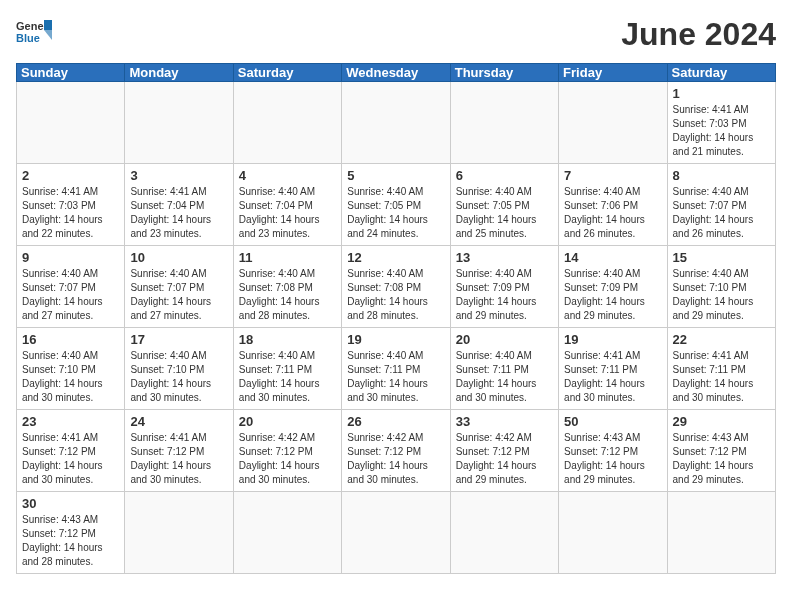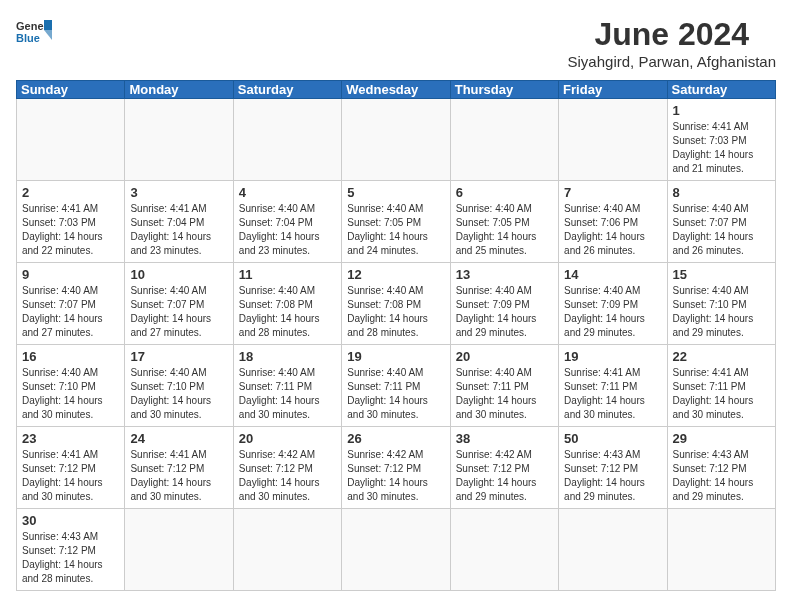--- a/index.html
+++ b/index.html
@@ -84,21 +84,20 @@
   <div class="logo">
     <svg class="logo-icon" viewBox="0 0 36 28" xmlns="http://www.w3.org/2000/svg">
       <text x="0" y="14" font-size="11" font-weight="bold" fill="#333">General</text>
       <text x="0" y="26" font-size="11" font-weight="bold" fill="#1a6faf">Blue</text>
       <polygon points="28,4 36,4 36,14 28,14" fill="#1a6faf"></polygon>
       <polygon points="28,14 36,14 36,24" fill="#1a6faf" opacity="0.6"></polygon>
     </svg>
   </div>
   <div class="title-area">
     <div class="month-title">June 2024</div>
-    <div class="subtitle">Siyahgird, Parwan, Afghanistan</div>
   </div>
 </div>
 
 <table class="calendar">
   <thead>
     <tr>
       <th>Sunday</th>
       <th>Monday</th>
       <th>Saturday</th>
       <th>Wednesday</th>
@@ -299,21 +298,21 @@
 and 30 minutes.</div>
         </td>
         <td>
           <span class="day-number">26</span>
           <div class="day-info" style="white-space: pre-line;">Sunrise: 4:42 AM
 Sunset: 7:12 PM
 Daylight: 14 hours
 and 30 minutes.</div>
         </td>
         <td>
-          <span class="day-number">38</span>
+          <span class="day-number">33</span>
           <div class="day-info" style="white-space: pre-line;">Sunrise: 4:42 AM
 Sunset: 7:12 PM
 Daylight: 14 hours
 and 29 minutes.</div>
         </td>
         <td>
           <span class="day-number">50</span>
           <div class="day-info" style="white-space: pre-line;">Sunrise: 4:43 AM
 Sunset: 7:12 PM
 Daylight: 14 hours

